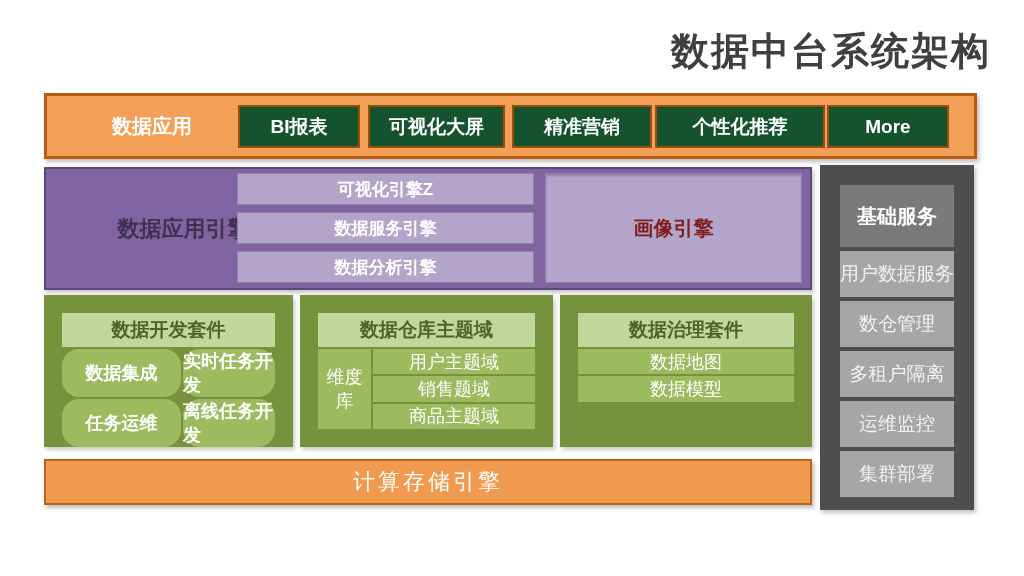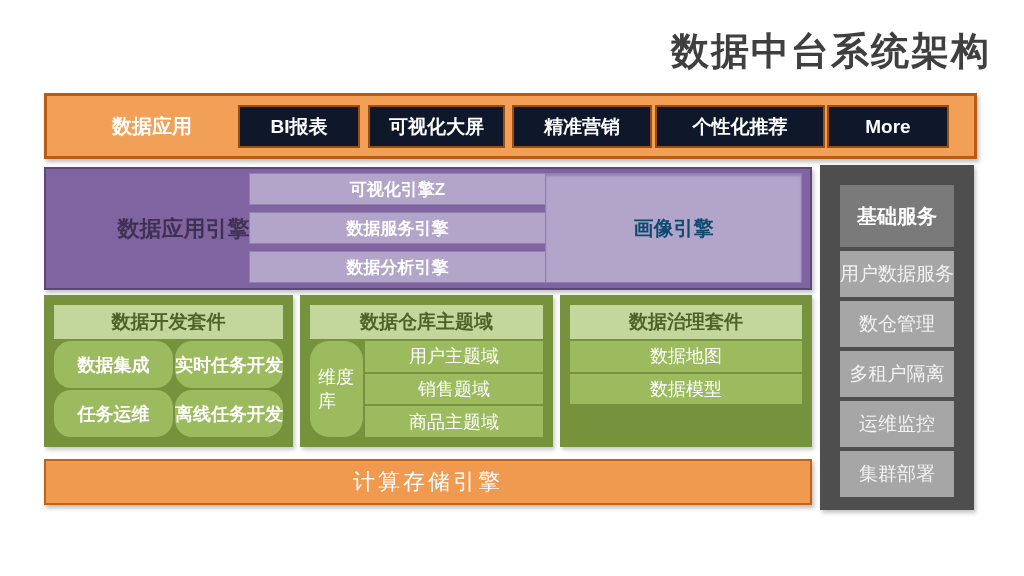--- a/index.html
+++ b/index.html
@@ -17,21 +17,21 @@
     position:absolute; left:44px; top:93px; width:933px; height:66px;
     background:#F2A057; border:3px solid #BA5B14; box-sizing:border-box;
     box-shadow:2px 3px 4px rgba(110,110,110,.45);
   }
   .appbar-label {
     position:absolute; left:20px; top:0; height:100%; width:170px;
     display:flex; align-items:center; justify-content:center;
     color:#ffffff; font-weight:bold; font-size:20px;
   }
   .appbtn {
-    position:absolute; top:9px; height:43px; background:#0f172a;
+    position:absolute; top:9px; height:43px; background:#14532d;
     border:2px solid #9C4F0C; box-sizing:border-box;
     display:flex; align-items:center; justify-content:center;
     color:#ffffff; font-weight:bold; font-size:19px;
   }
   .btn1{left:191px;width:122px} .btn2{left:321px;width:137px}
   .btn3{left:465px;width:140px} .btn4{left:608px;width:170px}
   .btn5{left:780px;width:122px}
 
   
   .engine {
@@ -41,28 +41,28 @@
   }
   .engine-label {
     position:absolute; left:0; top:0; width:193px; height:100%;
     display:flex; align-items:center; justify-content:center;
     color:#3E3151; font-weight:bold; font-size:22px;padding-left:41px;
   }
   .engine-bar {
     position:absolute; left:191px; width:297px; height:32px;
     background:#B3A4CA; border:1px solid #9181AF; box-sizing:border-box;
     display:flex; align-items:center; justify-content:center;
-    color:#ffffff; font-weight:bold; font-size:17px;margin-left:12px;
+    color:#ffffff; font-weight:bold; font-size:17px;
   }
   .ebar1{top:4px} .ebar2{top:43px} .ebar3{top:82px}
   .engine-right {
     position:absolute; left:499px; top:4px; width:257px; height:110px;
     background:#B3A4CA; border:1px solid #9181AF; box-sizing:border-box;
     display:flex; align-items:center; justify-content:center;
-    color:#0c4a6e; font-weight:bold; font-size:20px;
+    color:#7f1d1d; font-weight:bold; font-size:20px;
     box-shadow:inset 0 2px 2px rgba(92,72,120,.35);
   }
 
   
   .services {
     position:absolute; left:820px; top:165px; width:154px; height:345px;
     background:#4E4E4E; padding:20px; box-sizing:border-box;
     display:flex; flex-direction:column; gap:4px;
     box-shadow:2px 3px 4px rgba(110,110,110,.4);
   }
@@ -73,37 +73,37 @@
   }
   .service-item {
     flex:none; height:46px; background:#A6A6A6;
     display:flex; align-items:center; justify-content:center;
     color:#F2F2F2; font-size:19px;
   }
 
   
   .gsec {
     position:absolute; top:295px; height:152px; background:#76923C;
-    box-sizing:border-box; display:grid; gap:2px; padding:10px;
+    box-sizing:border-box; display:grid; gap:2px; padding:18px;
     box-shadow:2px 3px 4px rgba(110,110,110,.35);
   }
   .gsec .hdr {
     background:#C3D69B; color:#4F6228; font-weight:bold; font-size:19px;
     display:flex; align-items:center; justify-content:center;
   }
   .gsec .cell {
     background:#9CBB5F; color:#ffffff;
     display:flex; align-items:center; justify-content:center; font-size:18px;
   }
   .dev { left:44px; width:249px; grid-template-columns:119px 1fr; grid-template-rows:34px 1fr 1fr; }
   .dev .hdr { grid-column:1/3; }
   .dev .cell { font-weight:bold;border-radius:17px; }
   .wh  { left:300px; width:253px; grid-template-columns:53px 1fr; grid-template-rows:34px 1fr 1fr 1fr; }
   .wh .hdr { grid-column:1/3; }
-  .wh .side { grid-row:2/5; padding:0 8px; line-height:1.35;border-radius:19px; }
+  .wh .side { grid-row:2/5; text-align:center; padding:0 8px; line-height:1.35; }
   .gov { left:560px; width:252px; grid-template-columns:1fr; grid-template-rows:34px 1fr 1fr 1fr; }
 
   
   .storage {
     position:absolute; left:44px; top:459px; width:768px; height:46px;
     background:#F09A50; border:2px solid #BF6316; box-sizing:border-box;
     display:flex; align-items:center; justify-content:center;
     color:#ffffff; font-size:22px; letter-spacing:3px;
     box-shadow:2px 3px 4px rgba(110,110,110,.45);
   }

